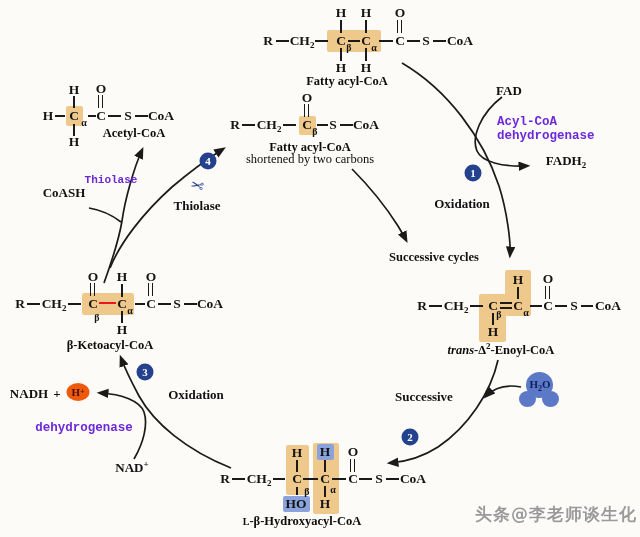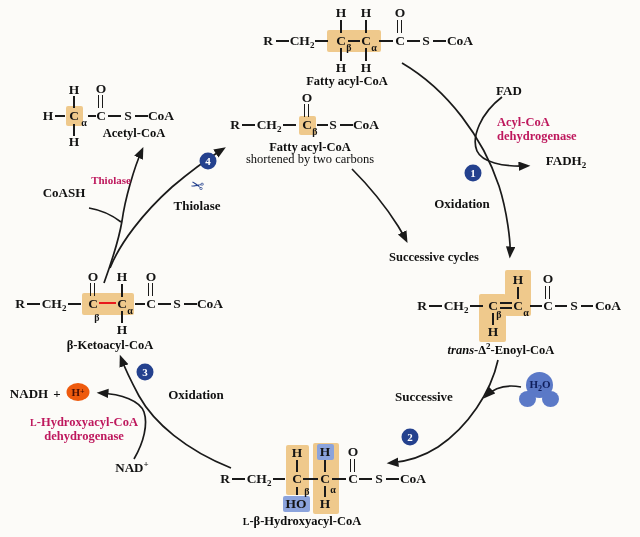--- a/index.html
+++ b/index.html
@@ -20,22 +20,22 @@
   .hl{position:absolute;background:#efc98c;z-index:1;border-radius:2px;}
   .hlblue{position:absolute;background:#8ba3dc;z-index:2;border-radius:2px;}
   .mlabel{position:absolute;transform:translate(-50%,-50%);font-weight:bold;font-size:12.5px;
           color:#0d0d0d;white-space:nowrap;z-index:5;line-height:1.15;}
   .mlabel .sc{font-size:10px;}
   .mlabel sup{font-size:9px;}
   .plain{font-weight:normal;}
   .plabel{position:absolute;transform:translate(-50%,-50%);font-weight:bold;font-size:13px;
           color:#111;white-space:nowrap;z-index:5;line-height:1;}
   .plabel sub{font-size:9px;} .plabel sup{font-size:9px;}
-  .enzyme{position:absolute;color:#be185d;font-weight:bold;font-size:12.5px;line-height:13.5px;
-          white-space:nowrap;z-index:5;}
+  .enzyme{position:absolute;color:#6d28d9;font-weight:bold;font-size:12.5px;line-height:13.5px;
+          white-space:nowrap;z-index:5;font-family:Liberation Mono, monospace;}
   .enzyme.center{transform:translate(-50%,-50%);text-align:center;}
   .enzyme.left{transform:translate(0,-50%);text-align:left;}
   .enzyme .sc{font-size:10px;}
   .badge{position:absolute;transform:translate(-50%,-50%);width:17px;height:17px;border-radius:50%;
          background:#24418e;color:#fff;font-size:11px;font-weight:bold;display:flex;
          align-items:center;justify-content:center;z-index:6;line-height:1;}
   .hplus{position:absolute;transform:translate(-50%,-50%);width:23px;height:18px;border-radius:50%;
          background:#ee5a0d;color:#4a1005;font-size:11px;font-weight:bold;display:flex;
          align-items:center;justify-content:center;z-index:6;line-height:1;}
   .hplus sup{font-size:8px;}
@@ -253,27 +253,27 @@
     <span class="wtext" style="left:540px;top:386px"><span>H</span><sub>2</sub><span>O</span></span>
   </div>
 
   <span class="plabel" style="left:29px;top:393px">NADH</span>
   <span class="plabel" style="left:57px;top:393px">+</span>
   <span class="hplus" style="left:78px;top:392px">
       <span>H</span>
       <sup>+</sup>
     </span>
   <div class="enzyme center" style="left:84px;top:429px">
-    <div><span class="sc">L</span><span>-Hydroxyacyl-CoA</span></div>
     <div>dehydrogenase</div>
   </div>
   <span class="plabel" style="left:132px;top:467px"><span>NAD</span><sup>+</sup></span>
   <span class="badge" style="left:145px;top:372px">3</span>
   <span class="plabel" style="left:196px;top:394px">Oxidation</span>
 
   <span class="enzyme center" style="left:111px;top:181px;font-size:11px">Thiolase</span>
   <span class="plabel" style="left:64px;top:192px">CoASH</span>
   <span class="badge" style="left:208px;top:161px">4</span>
   <span class="scissors" style="left:197px;top:186px">✂</span>
   <span class="plabel" style="left:197px;top:205px">Thiolase</span>
 
+  <span class="watermark">头条@李老师谈生化</span>
 
 </div>
 
 </body></html>

